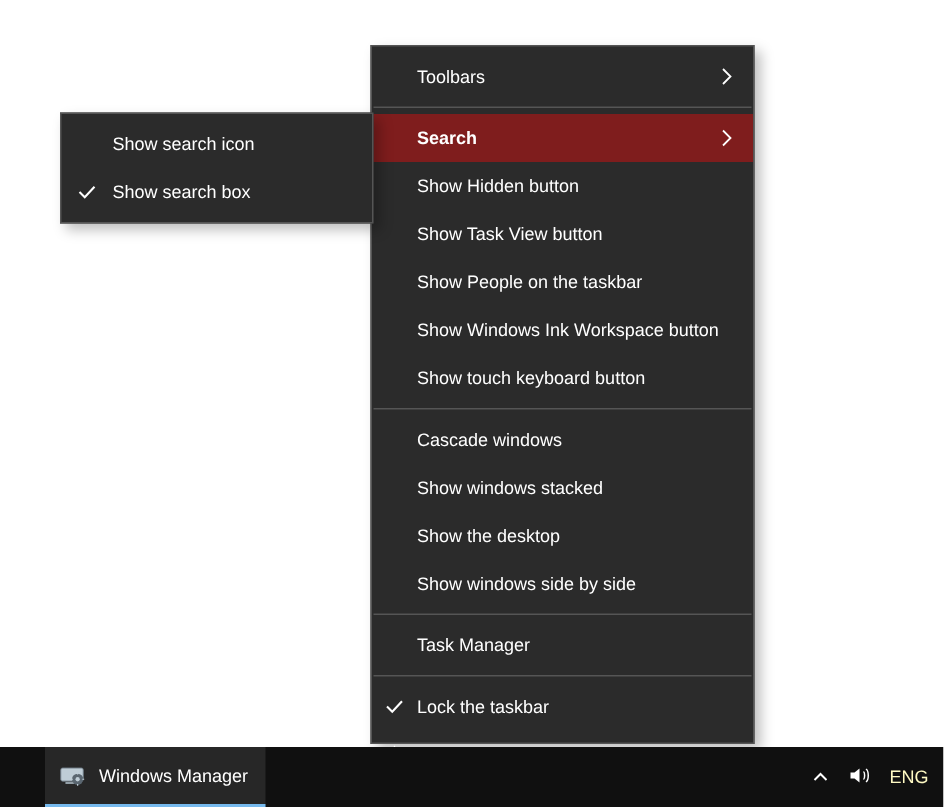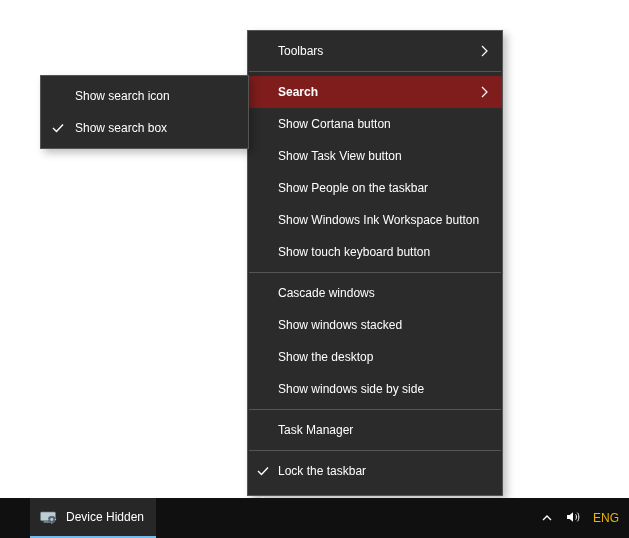--- a/index.html
+++ b/index.html
@@ -41,21 +41,21 @@
     align-items: center;
   }
   .taskbar .spacer {
     flex: 1;
   }
   .tray {
     display: flex;
     align-items: center;
     gap: 12px;
     padding: 0 10px;
-    color: #eab308;
+    color: #fef9c3;
   }
   .tray .up-icon svg { display:block; }
   .tray .lang {
     font-size: 12px;
   }
   
   .menu {
     position: absolute;
     background: #2b2b2b;
     color: #ffffff;
@@ -131,21 +131,21 @@
     <span class="gutter"></span>
     <span class="label">Search</span>
     <span class="arrow">
       <svg width="8" height="12" viewBox="0 0 8 12">
           <path d="M2 1 L7 6 L2 11" stroke="#ffffff" stroke-width="1.2" fill="none"></path>
         </svg>
     </span>
   </div>
   <div class="item">
     <span class="gutter"></span>
-    <span class="label">Show Cortana button</span>
+    <span class="label">Show Hidden button</span>
   </div>
   <div class="item">
     <span class="gutter"></span>
     <span class="label">Show Task View button</span>
   </div>
   <div class="item">
     <span class="gutter"></span>
     <span class="label">Show People on the taskbar</span>
   </div>
   <div class="item">
@@ -233,21 +233,21 @@
         <circle cx="22" cy="20" r="6" fill="#5a6670"></circle>
         <circle cx="22" cy="20" r="2.3" fill="#bfcdd6"></circle>
         <g stroke="#bfcdd6" stroke-width="1.3">
           <line x1="22" y1="13" x2="22" y2="15"></line>
           <line x1="22" y1="25" x2="22" y2="27"></line>
           <line x1="15" y1="20" x2="17" y2="20"></line>
           <line x1="27" y1="20" x2="29" y2="20"></line>
         </g>
       </svg>
     </span>
-    <span>Device Hidden</span>
+    <span>Windows Manager</span>
   </div>
   <div class="spacer"></div>
   <div class="tray">
     <span class="up-icon">
       <svg width="12" height="12" viewBox="0 0 12 12">
           <path d="M2 8 L6 4 L10 8" stroke="#ffffff" stroke-width="1.3" fill="none"></path>
         </svg>
     </span>
     <span>
       <svg width="16" height="16" viewBox="0 0 24 24">

